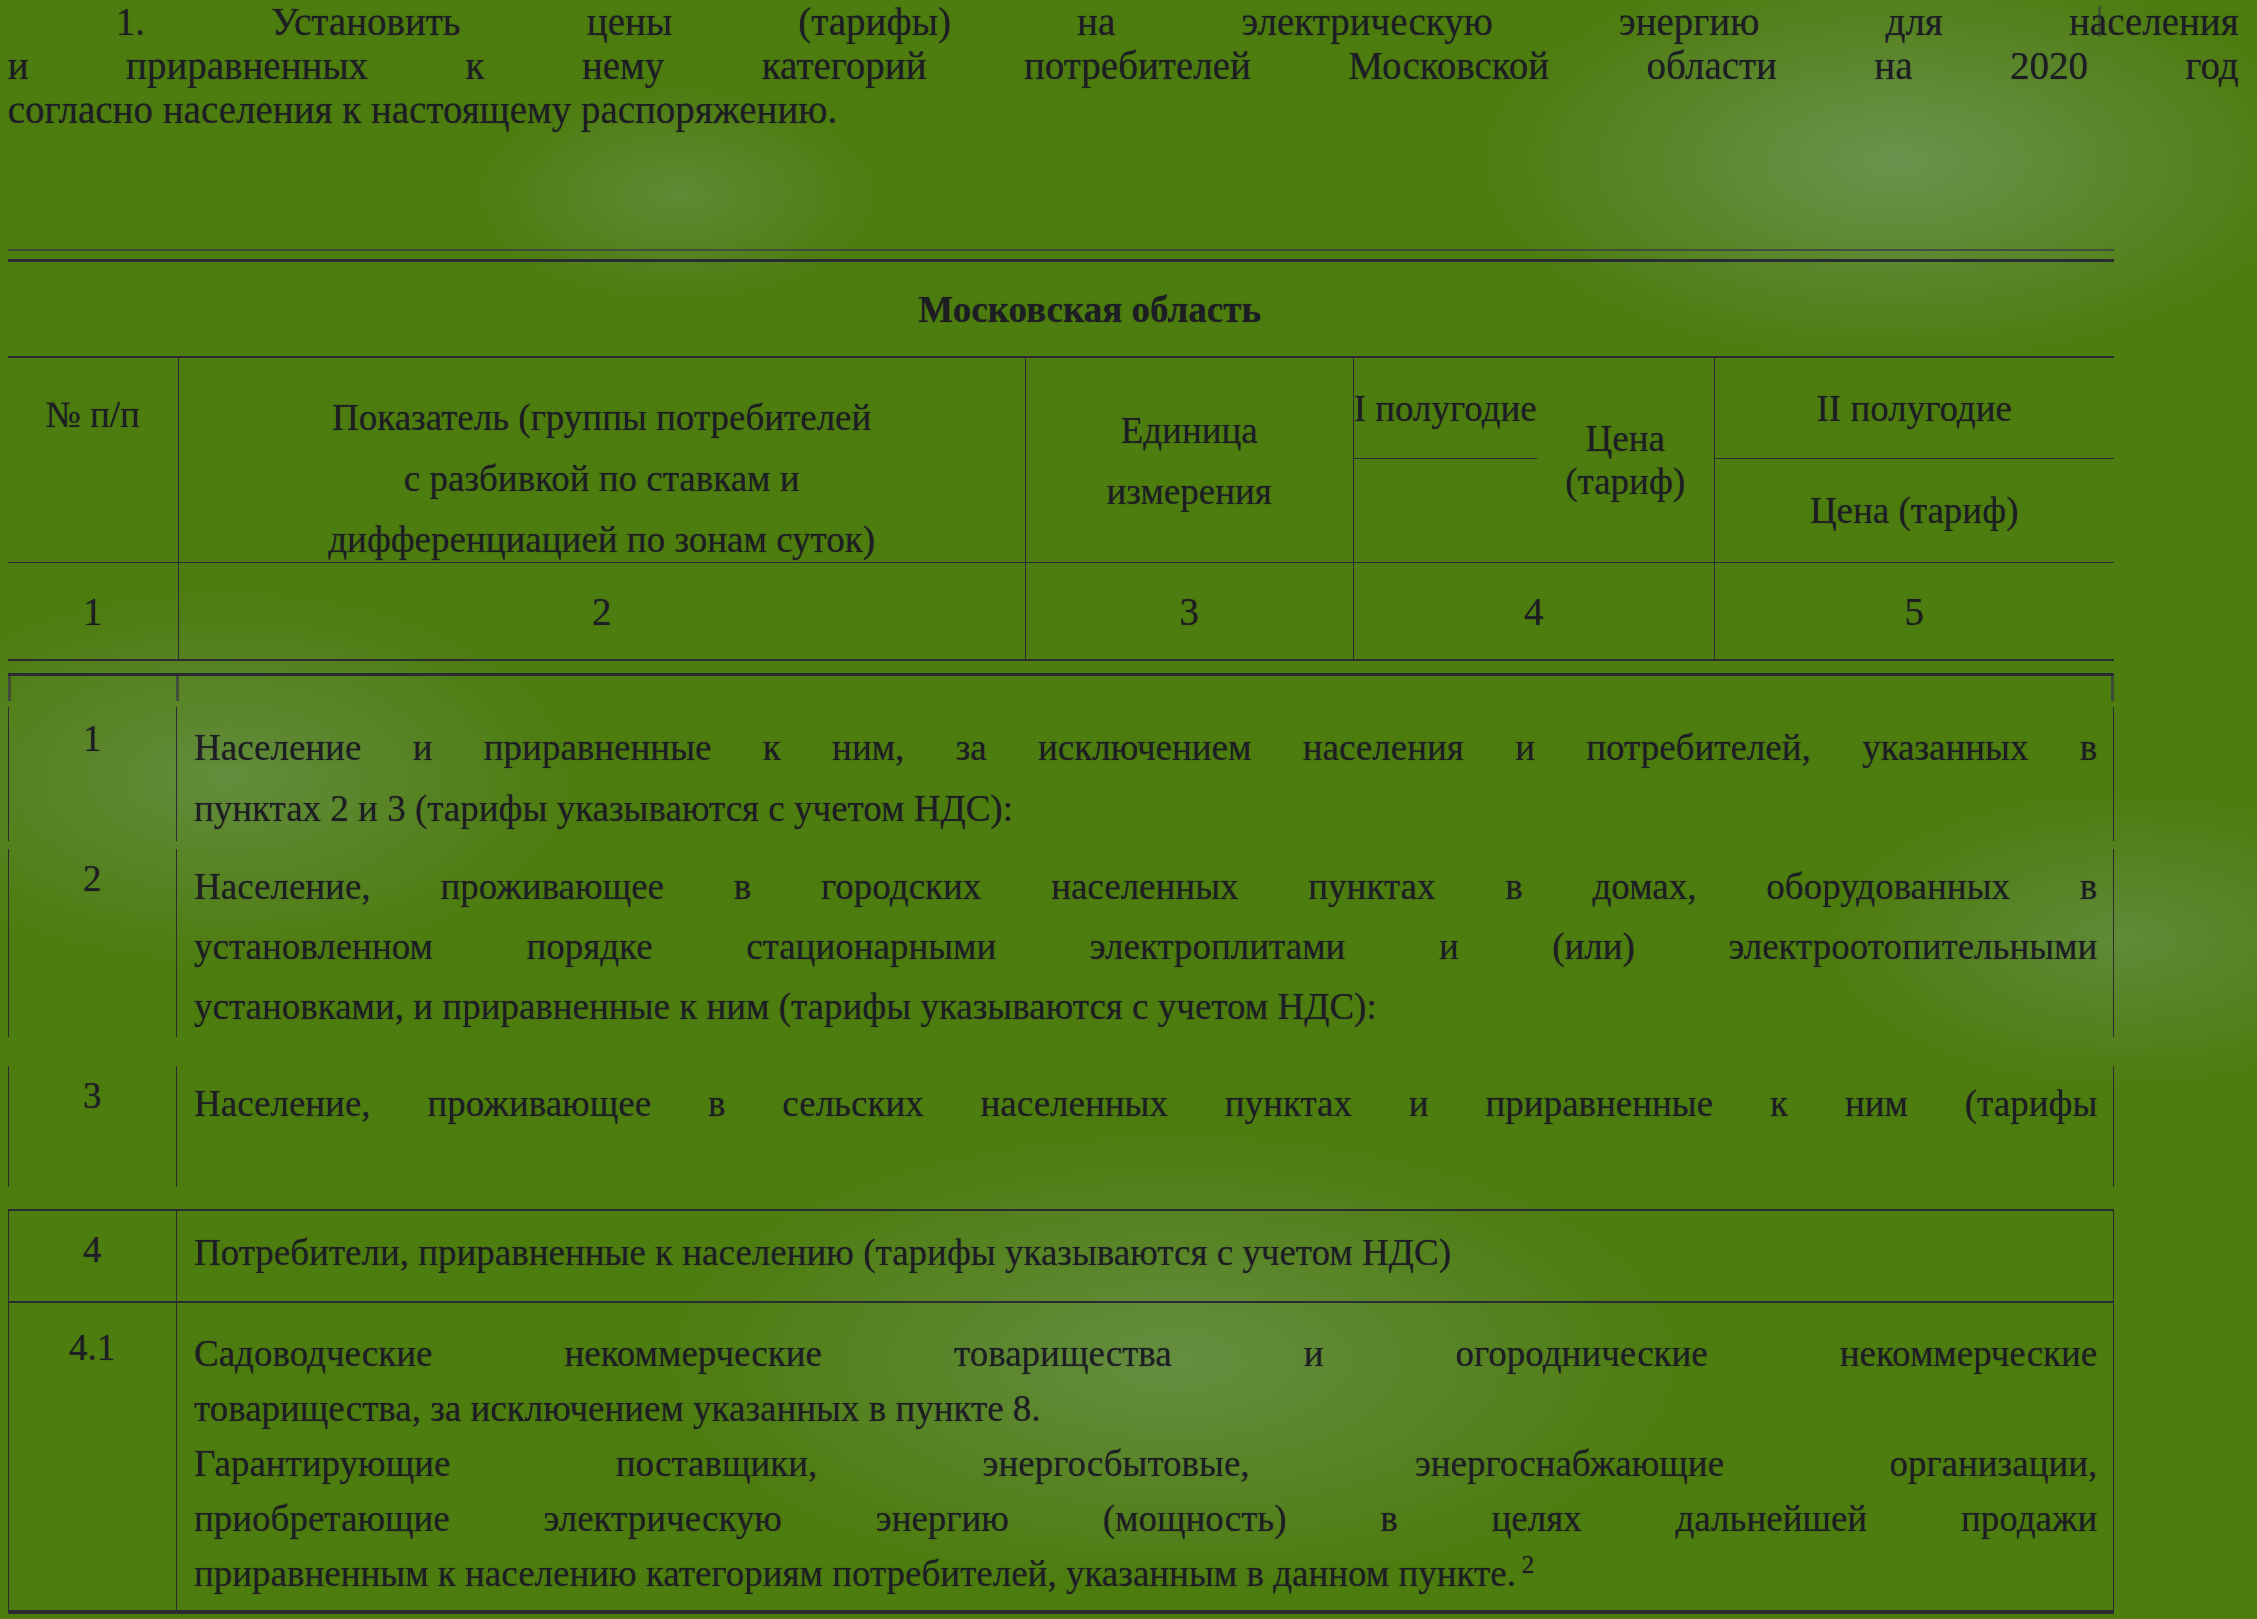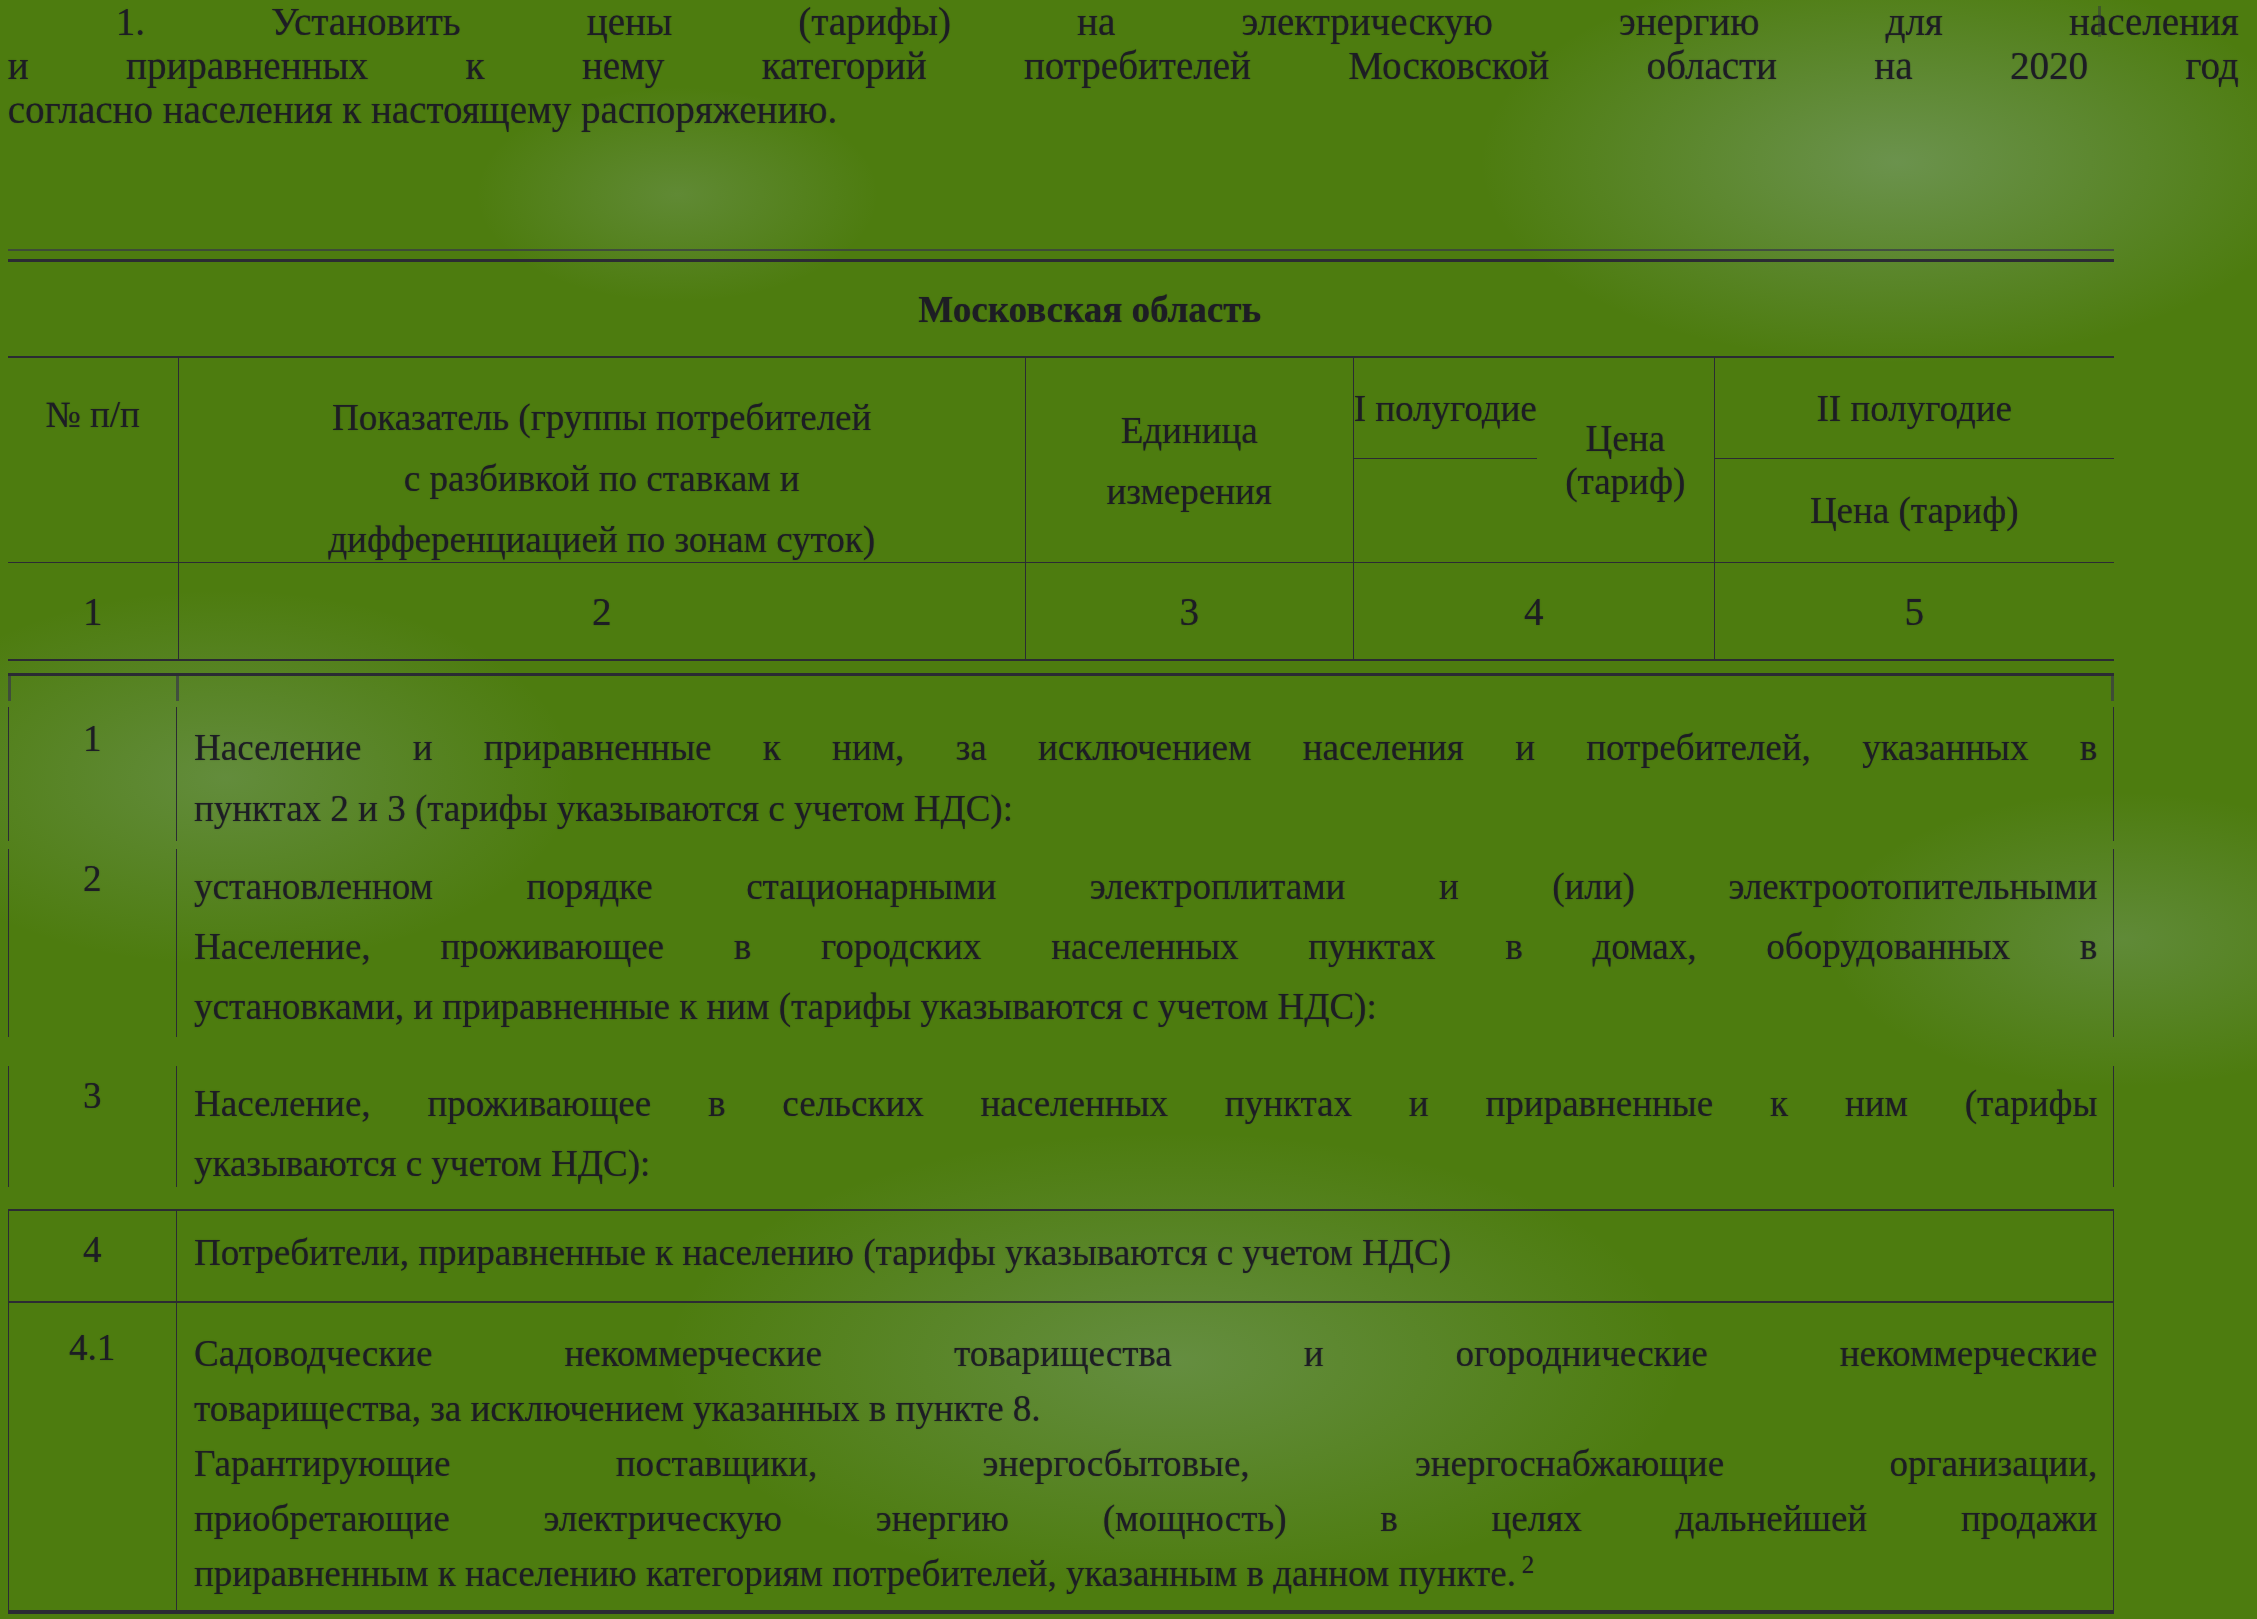--- a/index.html
+++ b/index.html
@@ -136,31 +136,30 @@
     <div class="bnum">1</div>
     <div class="btxt">
       <div class="line j">Население и приравненные к ним, за исключением населения и потребителей, указанных в</div>
       <div class="line">пунктах 2 и 3 (тарифы указываются с учетом НДС):</div>
     </div>
   </div>
 
   <div class="brow r2">
     <div class="bnum">2</div>
     <div class="btxt">
+      <div class="line j">Население, проживающее в городских населенных пунктах в домах, оборудованных в</div>
       <div class="line j">установленном порядке стационарными электроплитами и (или) электроотопительными</div>
-      <div class="line j">Население, проживающее в городских населенных пунктах в домах, оборудованных в</div>
       <div class="line">установками, и приравненные к ним (тарифы указываются с учетом НДС):</div>
     </div>
   </div>
 
   <div class="brow r3">
     <div class="bnum">3</div>
     <div class="btxt">
       <div class="line j">Население, проживающее в сельских населенных пунктах и приравненные к ним (тарифы</div>
-      <div class="line">указываются с учетом НДС):</div>
     </div>
   </div>
 
   <div class="brow r4">
     <div class="bnum">4</div>
     <div class="btxt">
       <div class="line">Потребители, приравненные к населению (тарифы указываются с учетом НДС)</div>
     </div>
   </div>
 

